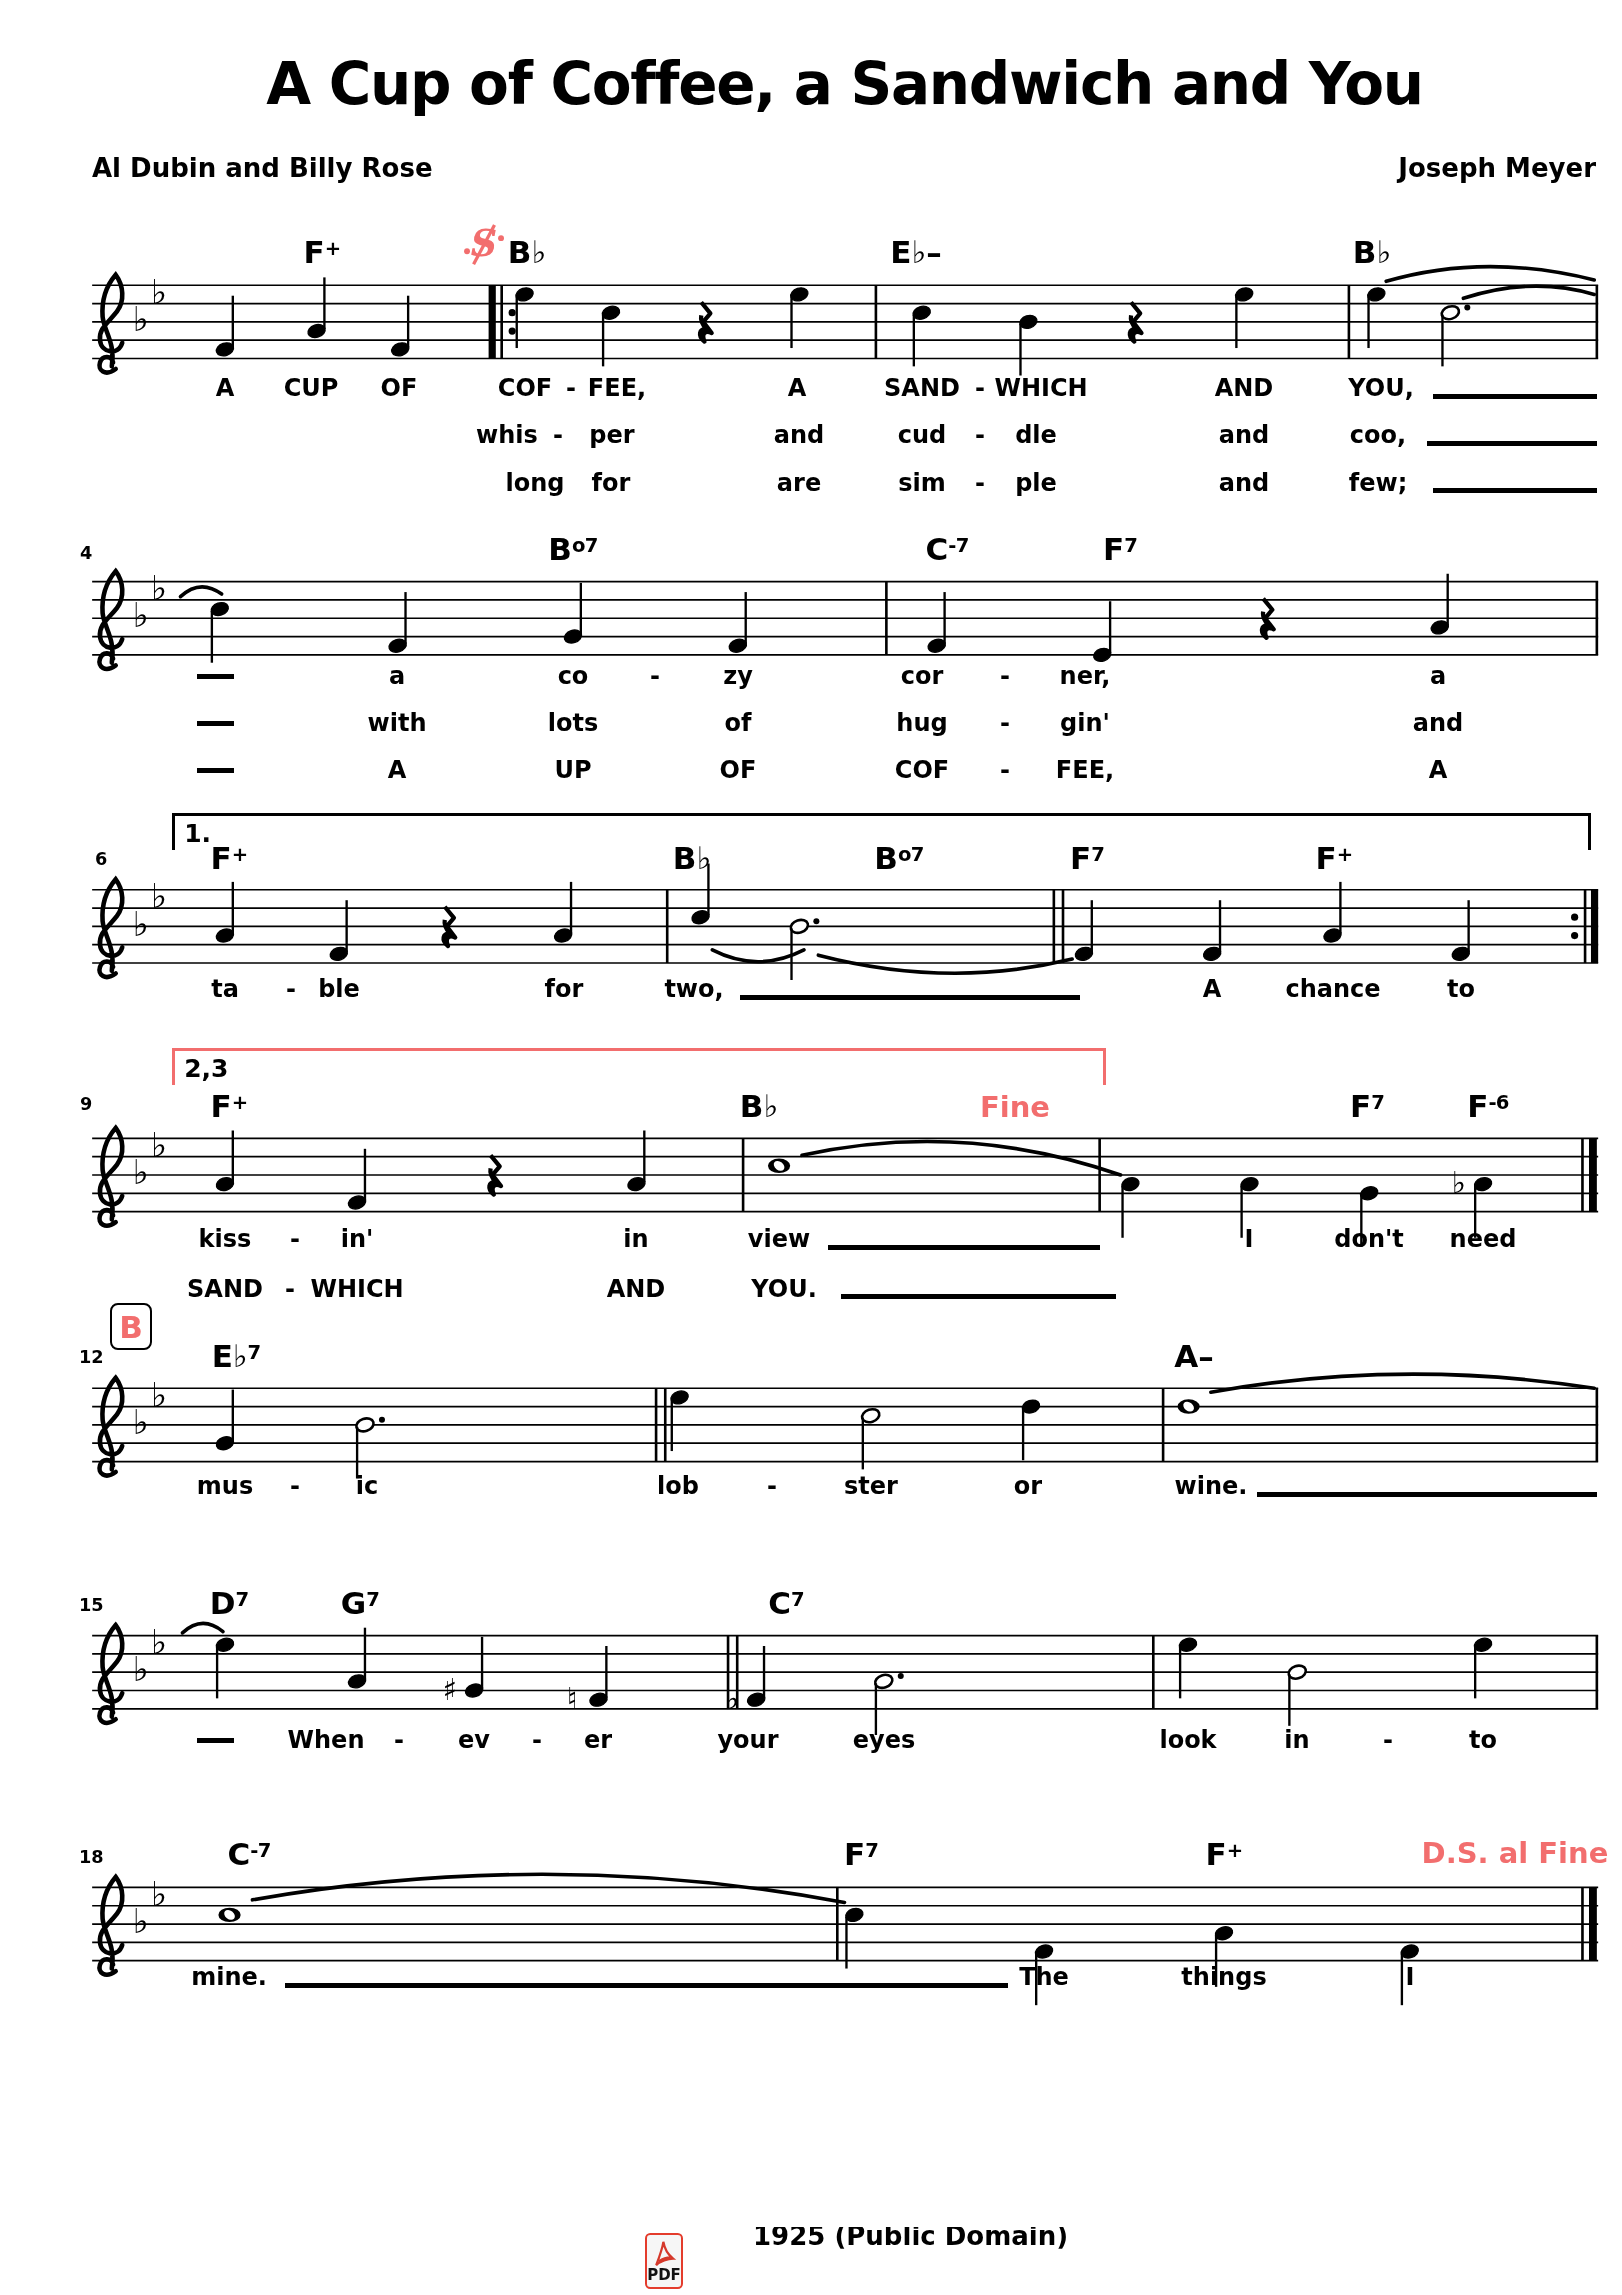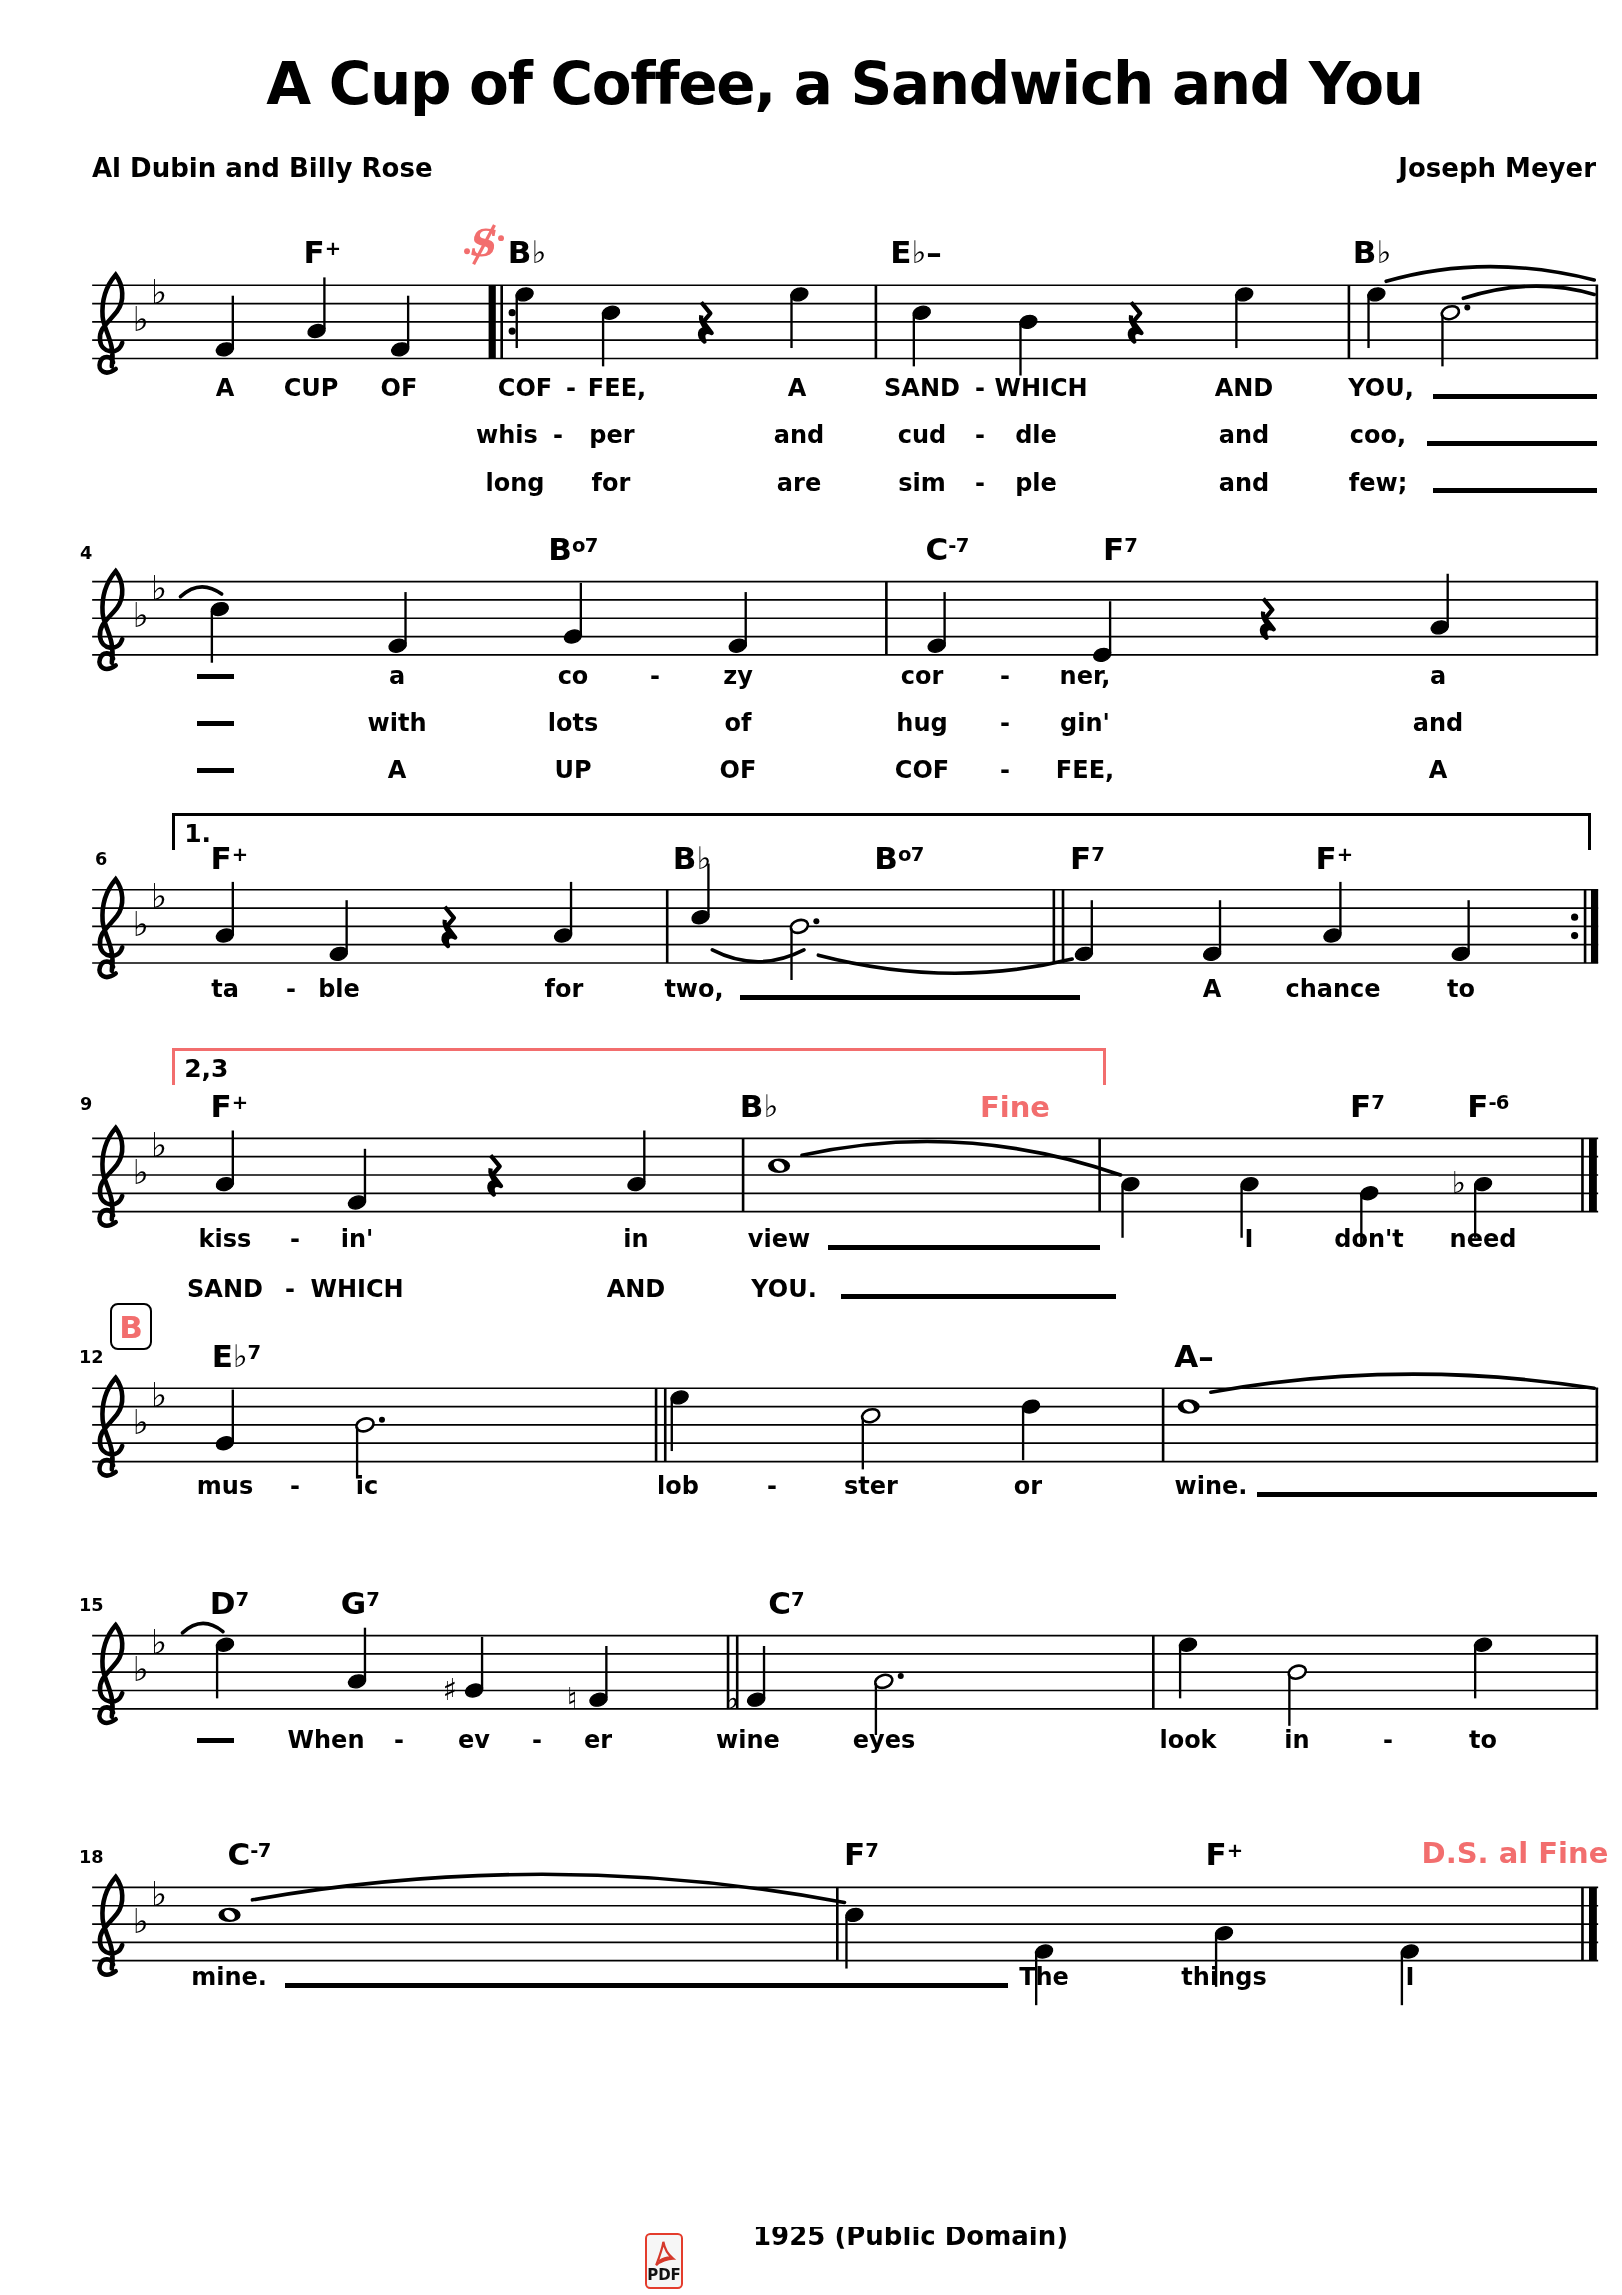--- a/index.html
+++ b/index.html
@@ -331,21 +331,21 @@
       <div class="lyric" style="left: 474px; top: 421px;">whis</div>
       <div class="lyric" style="left: 525px; top: 421px;">-</div>
       <div class="lyric" style="left: 579px; top: 421px;">per</div>
       <div class="lyric" style="left: 766px; top: 421px;">and</div>
       <div class="lyric" style="left: 889px; top: 421px;">cud</div>
       <div class="lyric" style="left: 947px; top: 421px;">-</div>
       <div class="lyric" style="left: 1003px; top: 421px;">dle</div>
       <div class="lyric" style="left: 1211px; top: 421px;">and</div>
       <div class="lyric" style="left: 1345px; top: 421px;">coo,</div>
       <div class="mline" style="left: 1394px; top: 441px; width: 170px;"></div>
-      <div class="lyric" style="left: 482px; top: 469px;">long</div>
+      <div class="lyric" style="left: 502px; top: 469px;">long</div>
       <div class="lyric" style="left: 578px; top: 469px;">for</div>
       <div class="lyric" style="left: 766px; top: 469px;">are</div>
       <div class="lyric" style="left: 889px; top: 469px;">sim</div>
       <div class="lyric" style="left: 947px; top: 469px;">-</div>
       <div class="lyric" style="left: 1003px; top: 469px;">ple</div>
       <div class="lyric" style="left: 1211px; top: 469px;">and</div>
       <div class="lyric" style="left: 1345px; top: 469px;">few;</div>
       <div class="mline" style="left: 1400px; top: 488px; width: 164px;"></div>
       <div class="chord" style="left: 540px; top: 531px;"><span>B</span><sup>o7</sup></div>
       <div class="chord" style="left: 914px; top: 531px;"><span>C</span><sup>-7</sup></div>
@@ -433,21 +433,21 @@
       <div class="mline" style="left: 1224px; top: 1492px; width: 340px;"></div>
       <div class="chord" style="left: 196px; top: 1585px;"><span>D</span><sup>7</sup></div>
       <div class="chord" style="left: 327px; top: 1585px;"><span>G</span><sup>7</sup></div>
       <div class="chord" style="left: 753px; top: 1585px;"><span>C</span><sup>7</sup></div>
       <div class="measure-num" style="left: 46px; top: 1595px;">15</div>
       <div class="lyric" style="left: 293px; top: 1726px;">When</div>
       <div class="lyric" style="left: 366px; top: 1726px;">-</div>
       <div class="lyric" style="left: 441px; top: 1726px;">ev</div>
       <div class="lyric" style="left: 504px; top: 1726px;">-</div>
       <div class="lyric" style="left: 565px; top: 1726px;">er</div>
-      <div class="lyric" style="left: 715px; top: 1726px;">wine</div>
+      <div class="lyric" style="left: 715px; top: 1726px;">your</div>
       <div class="lyric" style="left: 851px; top: 1726px;">eyes</div>
       <div class="lyric" style="left: 1155px; top: 1726px;">look</div>
       <div class="lyric" style="left: 1264px; top: 1726px;">in</div>
       <div class="lyric" style="left: 1355px; top: 1726px;">-</div>
       <div class="lyric" style="left: 1450px; top: 1726px;">to</div>
       <div class="dash" style="left: 164px; top: 1738px;"></div>
       <div class="chord" style="left: 216px; top: 1836px;"><span>C</span><sup>-7</sup></div>
       <div class="chord" style="left: 828px; top: 1836px;"><span>F</span><sup>7</sup></div>
       <div class="chord" style="left: 1191px; top: 1836px;"><span>F</span><sup>+</sup></div>
       <div class="stext" style="left: 1482px; top: 1836px; color: rgb(242, 110, 110); text-align: right;">D.S. al Fine</div>

